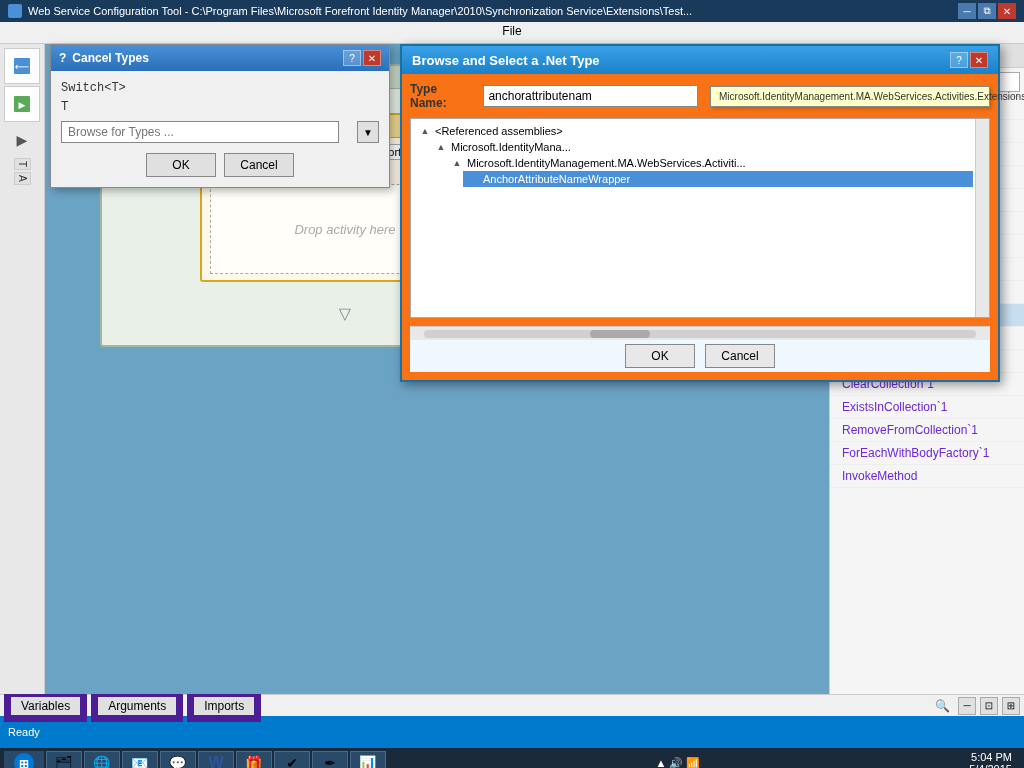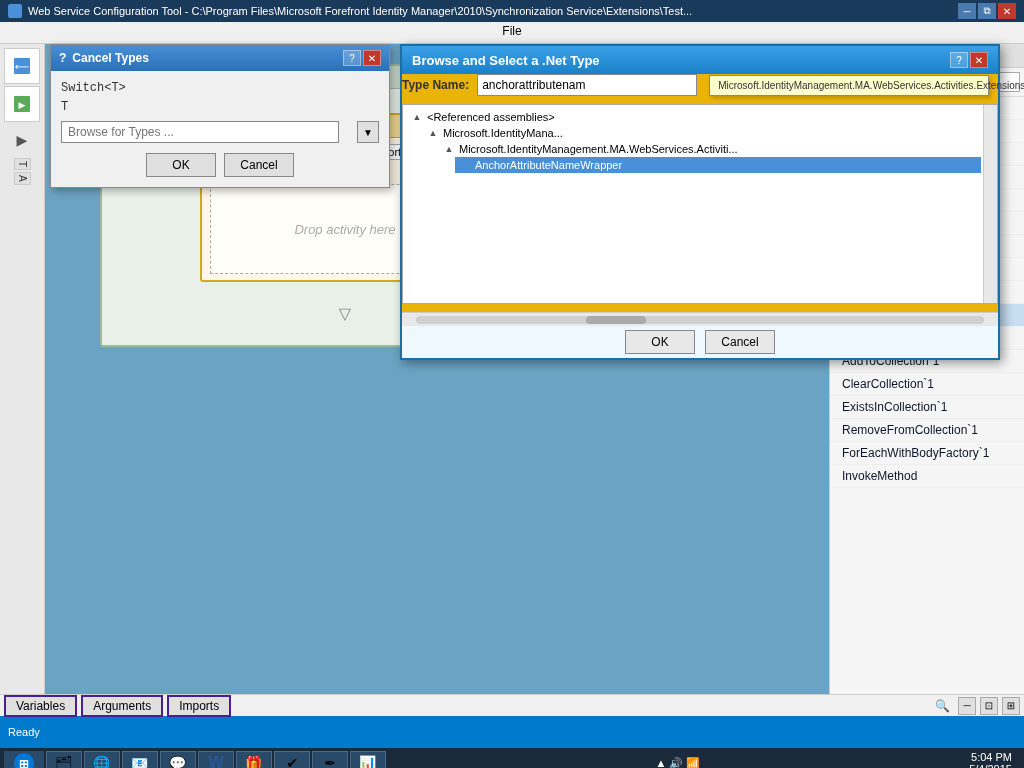--- a/index.html
+++ b/index.html
@@ -142,41 +142,41 @@
     }
     .toolbox-list {
       flex: 1;
       overflow-y: auto;
       position: relative;
     }
     .toolbox-item {
       padding: 4px 12px;
       cursor: pointer;
       font-size: 12px;
-      color: #0f172a;
+      color: #6d28d9;
       border-bottom: 1px solid #eee;
     }
     .toolbox-item.selected { background: #c7ddf0; font-weight: bold; }
 
     
     .bottom-tabs {
       background: #f0f0f0;
       height: 22px;
       display: flex;
       align-items: center;
       padding: 0 4px;
       border-top: 1px solid #ccc;
       gap: 4px;
     }
     .bottom-tab {
       padding: 2px 10px;
       cursor: pointer;
       font-size: 12px;
       background: #e0e0e0;
-      border: 2px solid #4c1d95;
+      border: 7px solid #4c1d95;
     }
     .bottom-search-icon {
       margin-left: auto;
       font-size: 12px;
       color: #555;
     }
     .bottom-icons {
       display: flex;
       gap: 4px;
       margin-left: 4px;
@@ -479,22 +479,22 @@
       color: white;
       height: 28px;
       display: flex;
       align-items: center;
       padding: 0 10px;
       font-size: 13px;
       font-weight: bold;
       gap: 6px;
     }
     .browse-body {
-      background: #eab308;
-      padding: 0;
+      background: #f97316;
+      padding: 8px;
     }
     .browse-type-row {
       display: flex;
       align-items: center;
       gap: 8px;
       margin-bottom: 8px;
     }
     .browse-type-label {
       font-size: 12px;
       font-weight: bold;

